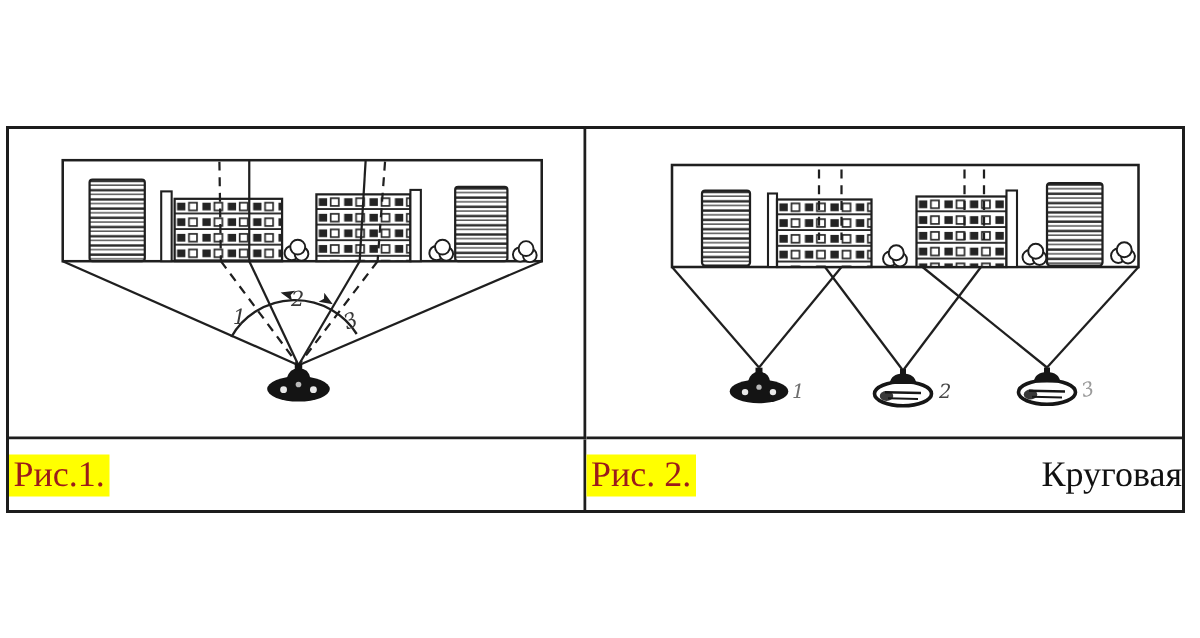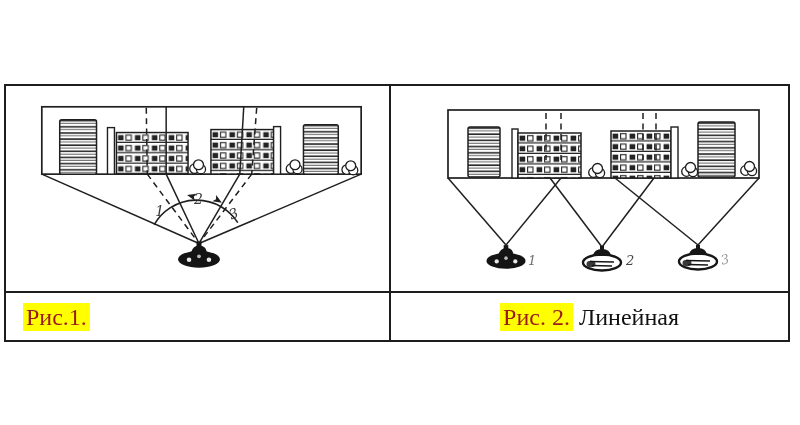--- a/index.html
+++ b/index.html
@@ -6,22 +6,22 @@
   .page{position:relative;width:800px;height:425px;background:#fff;overflow:hidden;
         font-family:"Liberation Serif", serif;}
   .fig-table{position:absolute;left:4px;top:84px;width:786px;height:258px;
              border:2px solid var(--ink,#1d1d1d);box-sizing:border-box;
              display:grid;grid-template-columns:385px 1fr;grid-template-rows:207px 1fr;}
   .cell{box-sizing:border-box;background:#fff;}
   .c-fig-left {border-right:2px solid var(--ink,#1d1d1d);border-bottom:2px solid var(--ink,#1d1d1d);}
   .c-fig-right{border-bottom:2px solid var(--ink,#1d1d1d);}
   .c-cap-left {border-right:2px solid var(--ink,#1d1d1d);}
   .cap{display:flex;align-items:center;font-size:24px;color:#111;line-height:1;}
-  .cap-left{justify-content:flex-start;padding-left:17px;}
-  .cap-right{justify-content:center;}
+  .cap-left{justify-content:flex-start;padding-left:0;}
+  .cap-right{justify-content:space-between;}
   .hl{background:var(--hl,#ffff00);color:var(--accent,#9b1b1b);padding:2px 3px;}
   .rest{white-space:pre;}
   svg{display:block;}
 </style>
 </head>
 <body>
 
 <div class="page">
 
   <svg width="0" height="0" style="position:absolute" aria-hidden="true">
@@ -177,17 +177,17 @@
           <text x="332" y="180" fill="#9a9a9a" transform="rotate(-14 336 176)">3</text>
         </g>
       </svg>
     </div>
 
     <div class="cell c-cap-left cap cap-left">
       <span class="hl">Рис.1.</span>
     </div>
     <div class="cell cap cap-right">
       <span class="hl">Рис. 2.</span>
-        <span class="rest"> Линейная</span>
+        <span class="rest"> Круговая</span>
     </div>
 
   </div>
 </div>
 
 </body></html>

